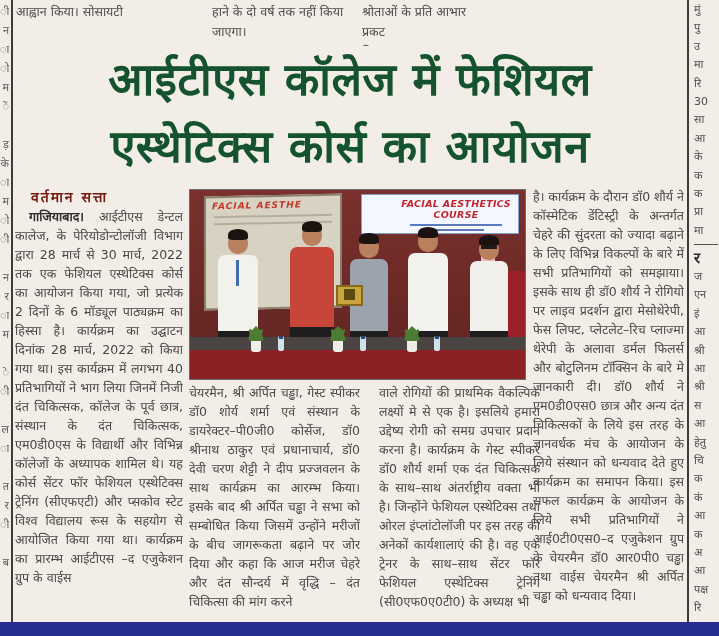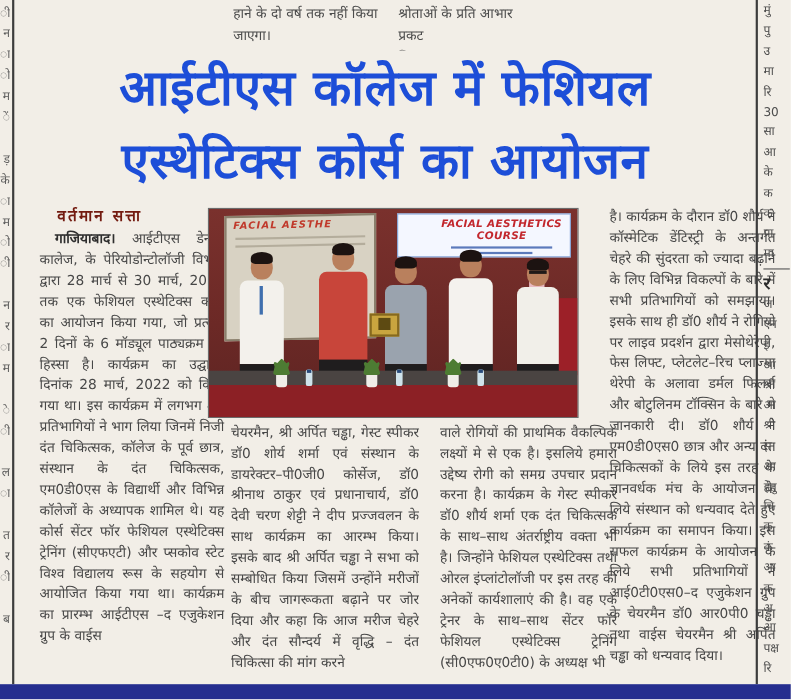--- a/index.html
+++ b/index.html
@@ -22,26 +22,26 @@
   .top-remnant{position:absolute;left:16px;top:2px;width:668px;height:44px;
       display:flex;font-size:12.5px;line-height:20px;color:#4c4c4c;overflow:hidden;}
   .tr-col{overflow:hidden;}
   .tr-c0{width:186px;margin-right:10px;}
   .tr-c1{width:186px;margin-right:10px;}
   .tr-c2{width:116px;margin-right:10px;}
   .tr-c3{width:150px;}
 
   
   .headline{position:absolute;left:14px;top:46px;width:672px;height:140px;
-      color:#1d4ed8;font-weight:bold;text-align:center;font-size:45px;
+      color:#14532d;font-weight:bold;text-align:center;font-size:45px;
       line-height:67px;letter-spacing:0.5px;overflow:hidden;}
 
   
   .bodycol{position:absolute;font-size:12.5px;line-height:19px;text-align:justify;
-      overflow:hidden;margin-left:21px;}
+      overflow:hidden;}
   .bodycol p{margin:0;}
   .col1{left:15px;top:187px;width:168px;height:434px;}
   .col2{left:189px;top:383px;width:171px;height:238px;}
   .col3{left:379px;top:383px;width:161px;height:238px;}
   .col4{left:533px;top:187px;width:151px;height:434px;}
   .byline{font-weight:bold;color:#731b10;font-size:14px;letter-spacing:2px;
       padding-left:16px;line-height:20px;}
   .dateline{font-weight:bold;color:#2e2e2e;}
   .indent{display:inline-block;width:14px;}
 
@@ -125,20 +125,21 @@
       <span class="frag"></span>
       <span class="frag">त</span>
       <span class="frag">र</span>
       <span class="frag">ी</span>
       <span class="frag"></span>
       <span class="frag">ब</span>
     </div>
 
   <div class="top-remnant">
     <div class="tr-col tr-c0">
+      <div>आह्वान किया। सोसायटी</div>
     </div>
     <div class="tr-col tr-c3">
       <div>हाने के दो वर्ष तक नहीं किया</div>
       <div>जाएगा।</div>
     </div>
     <div class="tr-col tr-c2">
       <div>श्रोताओं के प्रति आभार प्रकट</div>
       <div>किया।</div>
     </div>
   </div>

